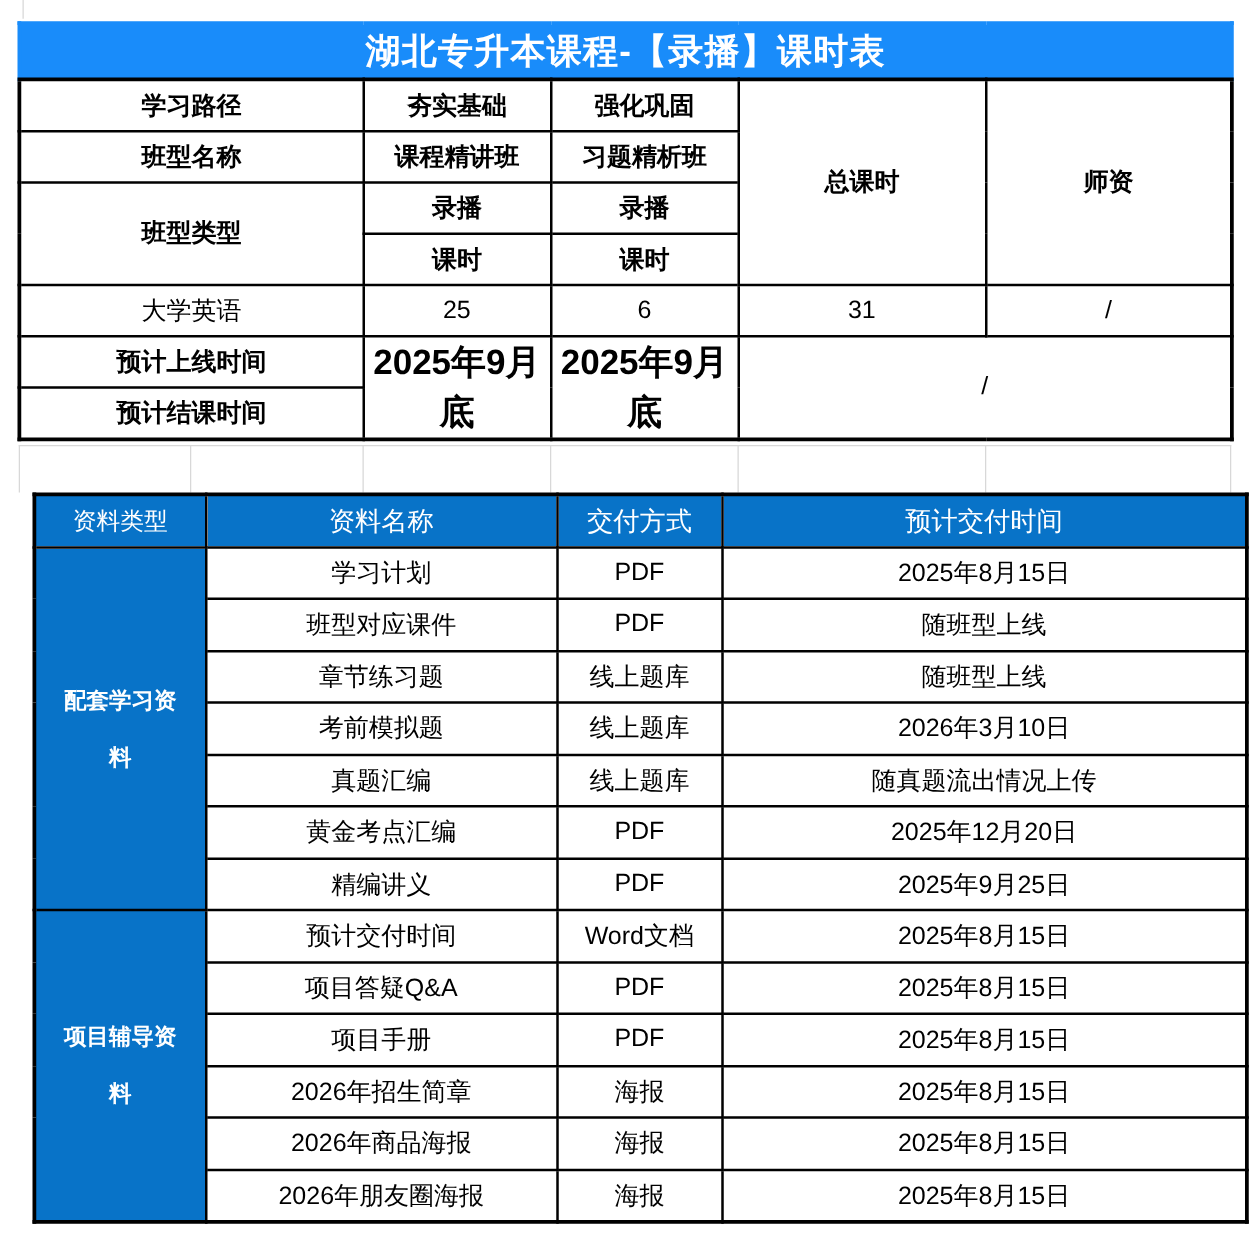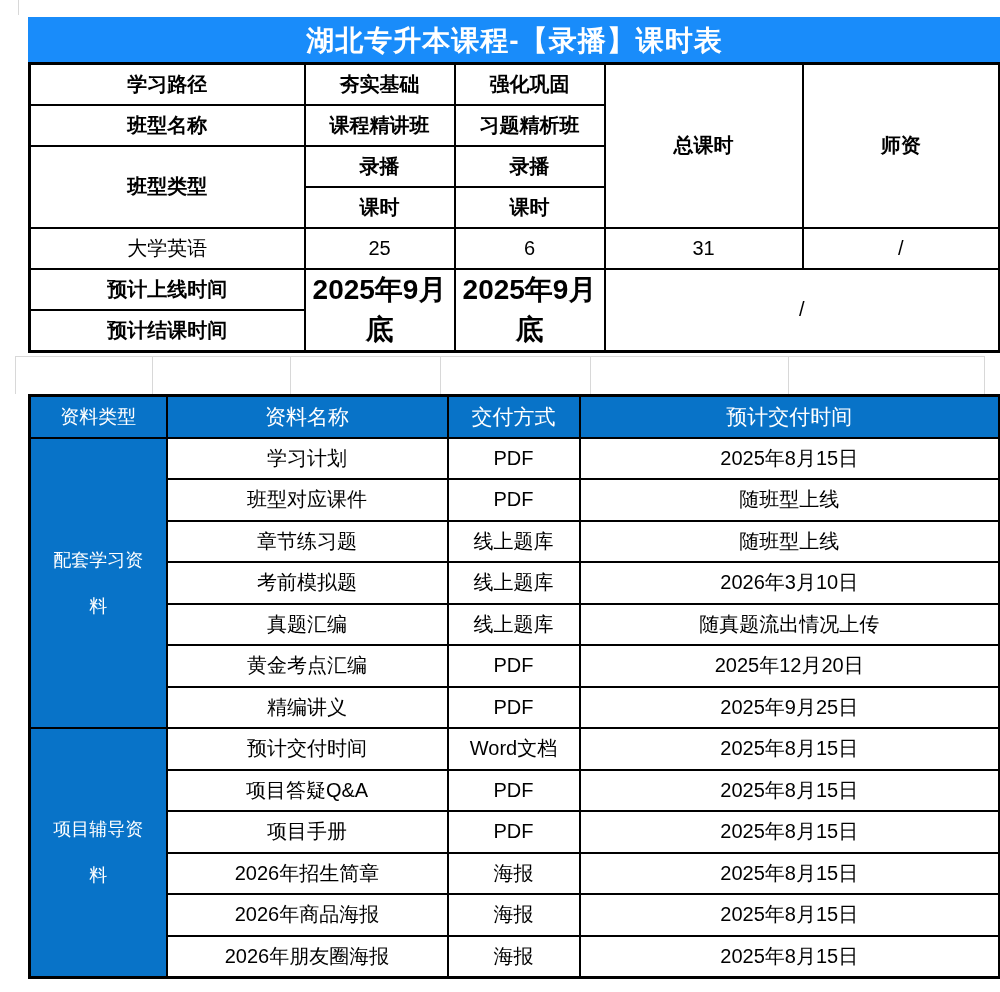--- a/index.html
+++ b/index.html
@@ -16,25 +16,25 @@
     background:#ffffff;
     font-family:"Liberation Sans","DejaVu Sans",sans-serif;
     color:#000;
     overflow:hidden;
   }
   table.t{
     border-collapse:collapse;
     table-layout:fixed;
     width:970px;
     position:absolute;
-    left:28px;
+    left:14px;
     padding-left:36px;
   }
   #t1{top:17px;}
-  #t2{top:394px;}
+  #t2{top:394px;margin-left:12px;}
   table.t td, table.t th{
     border:2px solid var(--border-black);
     text-align:center;
     vertical-align:middle;
     padding:0;
     overflow:hidden;
   }
   table.t{border:3px solid var(--border-black);}
   
   #t1 tr{height:41px;}
@@ -58,21 +58,21 @@
   .th-main{
     background:var(--header-blue);
     color:#ffffff;font-weight:normal;font-size:21px;
   }
   .th-type{
     background:var(--header-blue);
     color:#ffffff;font-weight:normal;font-size:19px;
   }
   .cat-cell{
     background:var(--category-blue);
-    color:#ffffff;font-weight:normal;font-size:18px;
+    color:#ffffff;font-weight:bold;font-size:18px;
   }
   .cat-wrap{display:inline-block;max-width:5.6em;line-height:46px;}
   
   .gap{position:absolute;left:0;top:354px;width:1000px;height:40px;}
   .h-grid{position:absolute;top:2px;left:15px;width:970px;height:1px;background:var(--gridline-gray);}
   .v-grid{position:absolute;top:2px;width:1px;height:38px;background:var(--gridline-gray);}
   .v-grid-top{position:absolute;top:0;left:18px;width:1px;height:15px;background:var(--gridline-gray);}
 </style>
 </head>
 <body>

